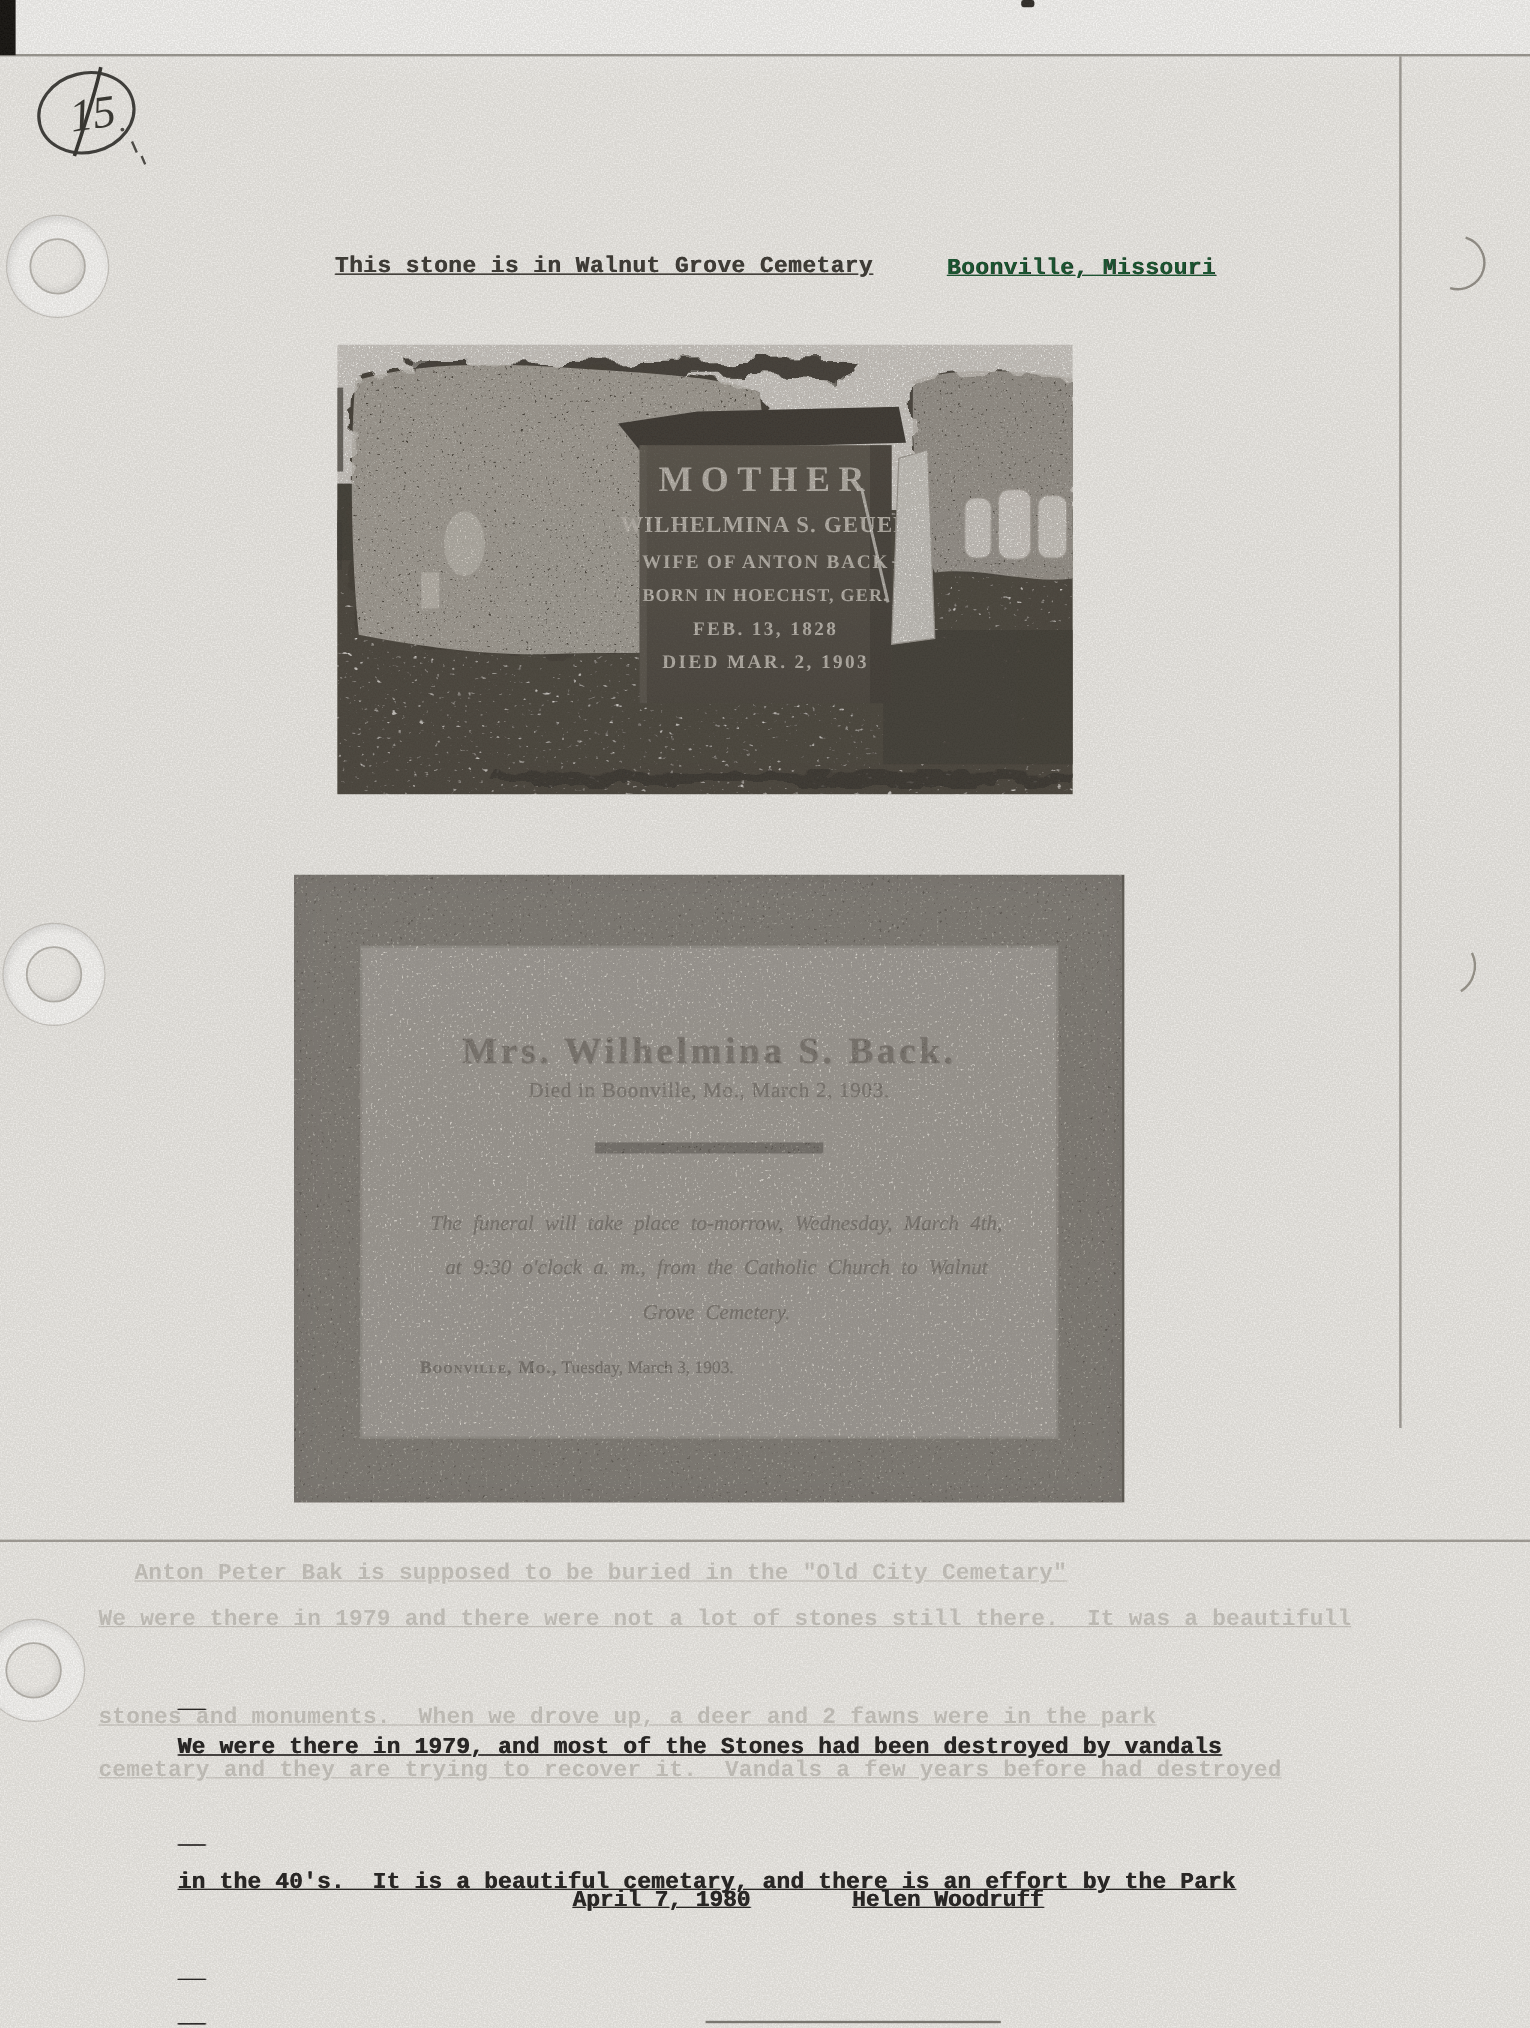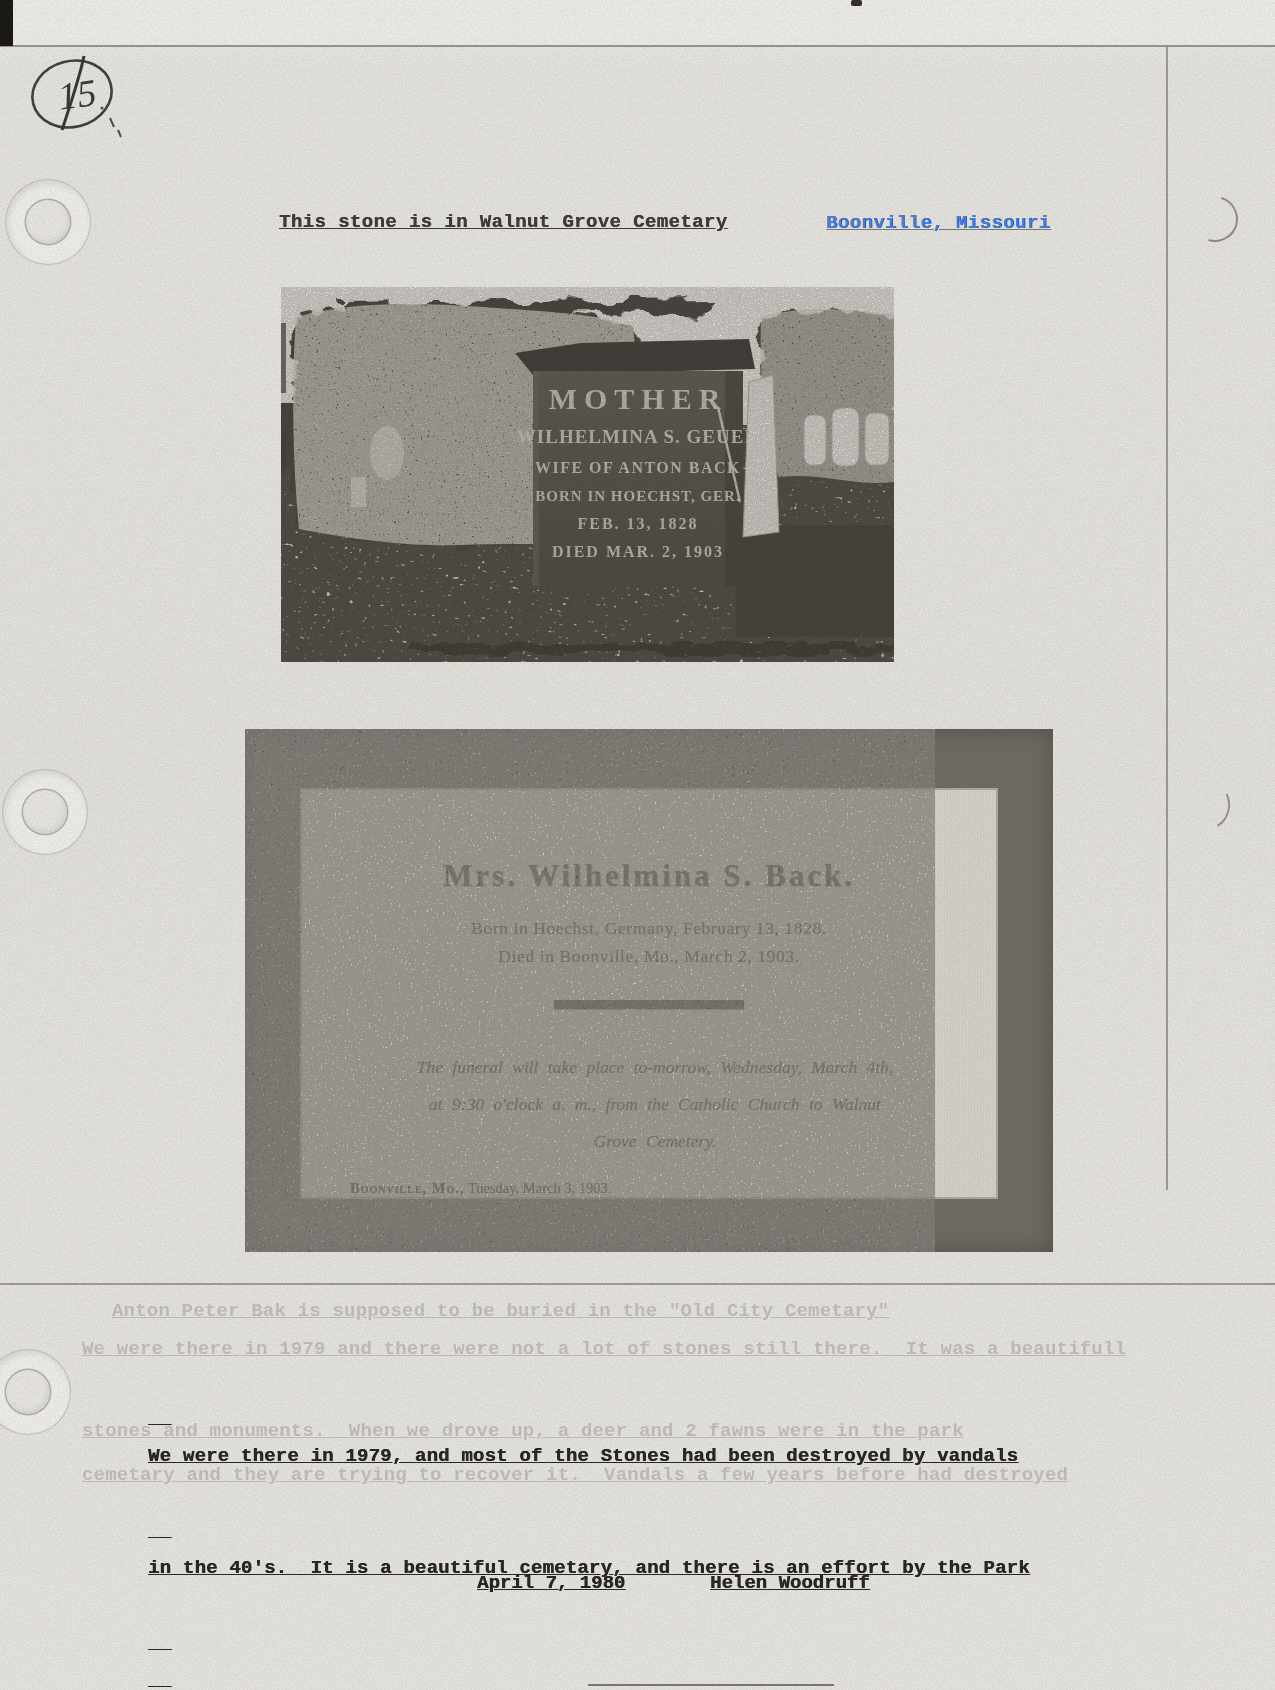--- a/index.html
+++ b/index.html
@@ -19,23 +19,23 @@
   .seam-line{left:0;top:1283px;width:1275px;height:2px;background:#8d8982;opacity:.8;}
   .right-vline{left:1166px;top:47px;width:2px;height:1143px;background:#8b8781;opacity:.8;}
   .bottom-line{left:588px;top:1684px;width:246px;height:2px;background:#54514b;opacity:.75;}
   
   .hole{border-radius:50%;background:#f3f2f0;box-shadow:0 0 0 1px #c6c3be, inset 2px 3px 6px rgba(0,0,0,.10);}
   .hole-inner{position:absolute;left:50%;top:50%;transform:translate(-50%,-50%);width:44px;height:44px;border-radius:50%;
     background:#eceae6;box-shadow:0 0 0 1.5px #b4b1ab, inset -2px -3px 5px rgba(0,0,0,.08);}
   .arc{border:2px solid transparent;border-radius:50%;}
   
   .header-left{left:279px;top:211px;font-size:19px;color:#3b3833;letter-spacing:.4px;text-shadow:.4px 0 0 #3b3833;}
-  .header-right{left:826px;top:212px;font-size:19px;color:#3b82f6;letter-spacing:.4px;text-shadow:.5px 0 0 #201e1b;}
-  
-  .card{left:245px;top:729px;width:808px;height:523px;background:#6e6a62;box-shadow:inset 0 0 22px rgba(0,0,0,.28);}
+  .header-right{left:789px;top:212px;font-size:19px;color:#14532d;letter-spacing:.4px;text-shadow:.5px 0 0 #201e1b;}
+  
+  .card{left:245px;top:729px;width:692px;height:523px;background:#6e6a62;box-shadow:inset 0 0 22px rgba(0,0,0,.28);}
   .card-inner{position:absolute;left:57px;top:61px;right:57px;bottom:55px;background:#dad6cf;
     box-shadow:0 0 0 2px #aeaaa2;text-align:center;
     background-image:repeating-linear-gradient(90deg,rgba(110,105,96,.05) 0 1px,rgba(0,0,0,0) 1px 3px);}
   .card-title{margin-top:68px;font-size:31px;font-weight:700;letter-spacing:3px;color:#554f47;
     text-shadow:1px 1px 0 rgba(84,79,70,.3),0 0 1px rgba(84,79,70,.55);}
   .card-born{margin-top:20px;font-size:17.5px;color:#5b564e;letter-spacing:.6px;line-height:28px;text-shadow:0 0 .6px #5b564e;}
   .card-died{font-size:17.5px;color:#5b564e;letter-spacing:.6px;line-height:28px;text-shadow:0 0 .6px #5b564e;text-align:center;}
   .card-divider{width:190px;height:9px;background:#4d4942;margin:30px auto 0 auto;box-shadow:0 1px 1px rgba(0,0,0,.25);}
   .card-body{margin-top:40px;text-align:center;padding:0 26px 0 38px;font-style:italic;font-size:17.5px;
     color:#59544c;line-height:37px;word-spacing:5px;text-shadow:0 0 .5px #59544c;}
@@ -160,21 +160,20 @@
   <rect x="523" y="128" width="22" height="50" rx="8" fill="#f0ede8" stroke="#beb9b2"></rect>
   <rect x="551" y="121" width="27" height="58" rx="9" fill="#f1eee9" stroke="#beb9b2"></rect>
   <rect x="584" y="126" width="24" height="52" rx="8" fill="#efece7" stroke="#beb9b2"></rect>
 
   <rect x="0" y="0" width="613" height="375" fill="#888" filter="url(#grainD)" opacity=".28"></rect>
 </svg>
 
 <div class="abs card">
   <div class="card-inner">
     <div class="serif card-title">Mrs. Wilhelmina S. Back.</div>
-    <div class="serif card-born">Born in Hoechst, Germany, February 13, 1828.</div>
     <div class="serif card-died">Died in Boonville, Mo., March 2, 1903.</div>
     <div class="card-divider"></div>
     <div class="serif card-body">
       <div>The funeral will take place to-morrow, Wednesday, March 4th,</div>
       <div>at 9:30 o'clock a. m., from the Catholic Church to Walnut</div>
       <div>Grove Cemetery.</div>
     </div>
     <div class="serif card-dateline">
       <span class="sc">Boonville, Mo.,</span><span> Tuesday, March 3, 1903.</span>
     </div>

